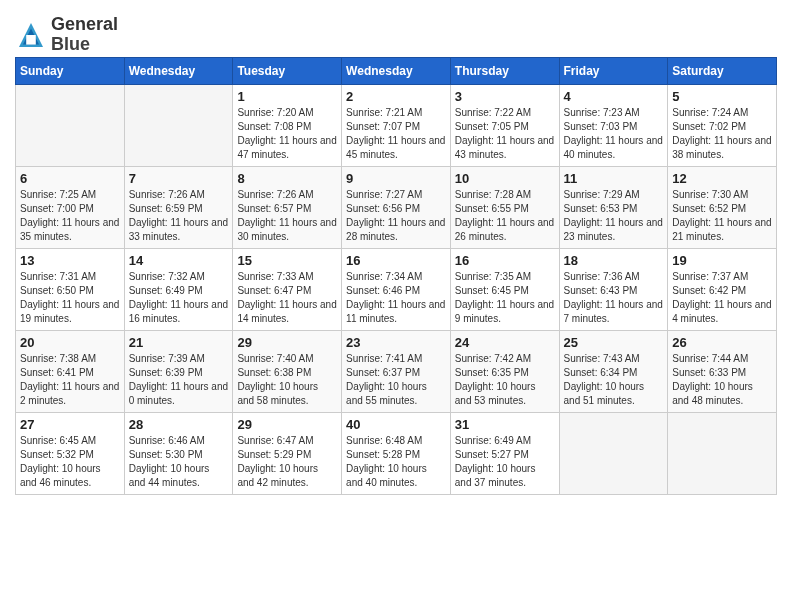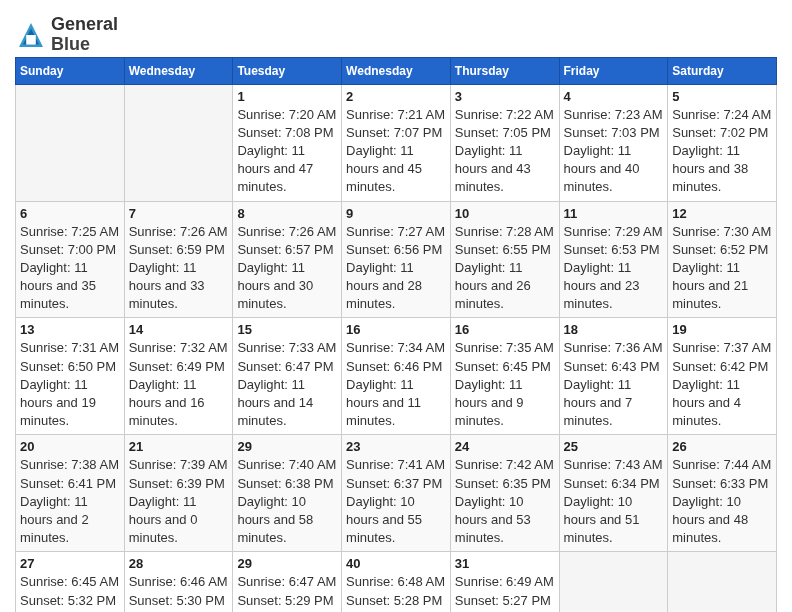--- a/index.html
+++ b/index.html
@@ -73,21 +73,21 @@
     }
     .day-num {
       font-size: 13px;
       font-weight: bold;
       color: #222;
       display: block;
       margin-bottom: 2px;
     }
     .day-info {
       color: #333;
-      font-size: 13px;
+      font-size: 10px;
       line-height: 1.4;
     }
     .empty { background: #f5f5f5 !important; }
   </style>
 </head>
 <body>
 
 <div class="header">
   <div class="logo">
     <svg class="logo-icon" viewBox="0 0 40 40">

